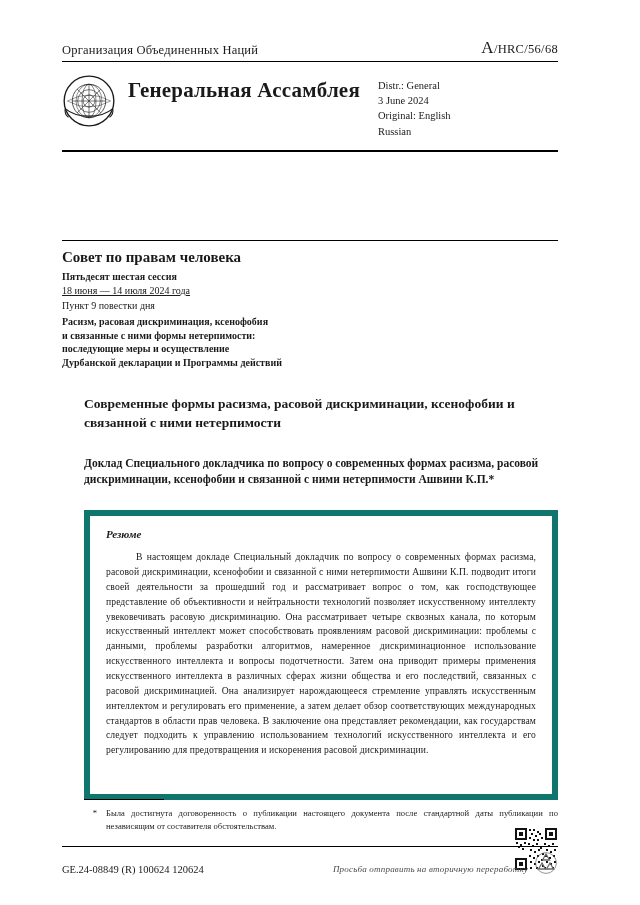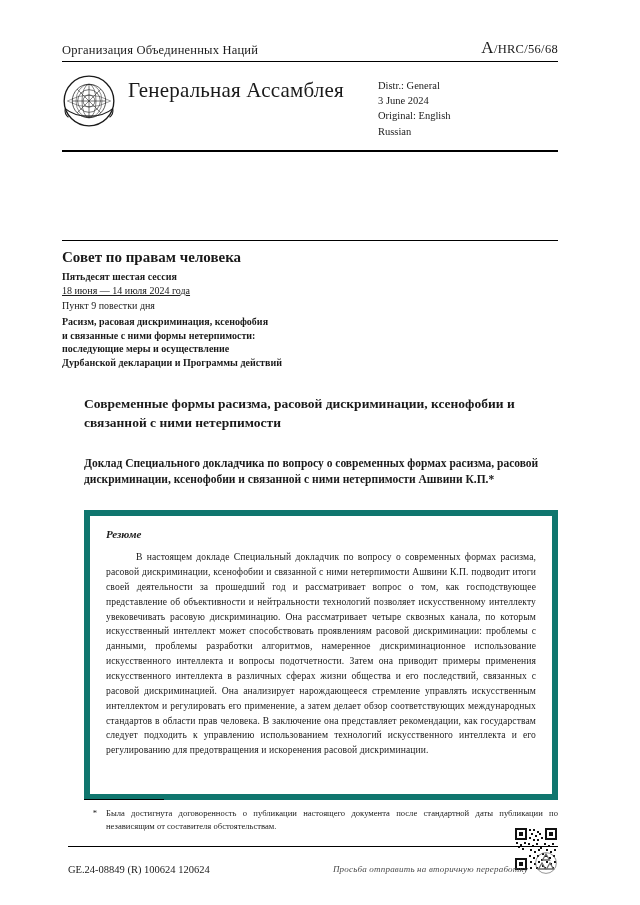--- a/index.html
+++ b/index.html
@@ -64,21 +64,21 @@
   .emblem {
     width: 54px;
     height: 54px;
     flex: 0 0 54px;
     margin-right: 12px;
     margin-top: 2px;
   }
   .assembly-title {
     flex: 1;
     font-size: 21px;
-    font-weight: normal;
+    font-weight: bold;
     letter-spacing: 0.2px;
     padding-top: 6px;
   }
   .distr-block {
     flex: 0 0 180px;
     font-size: 10.5px;
     line-height: 1.45;
     padding-top: 6px;
     padding-left: 8px;
   }
@@ -170,21 +170,21 @@
     display: flex;
   }
   .footnote .mark {
     flex: 0 0 22px;
     text-align: center;
   }
 
   
   .footer {
     position: absolute;
-    left: 68px;
+    left: 62px;
     right: 62px;
     bottom: 30px;
     text-align: right;
   }
   .footer-rule {
     border-bottom: 1px solid #000;
     margin-bottom: 4px;
   }
   .footer-row {
     display: flex;

